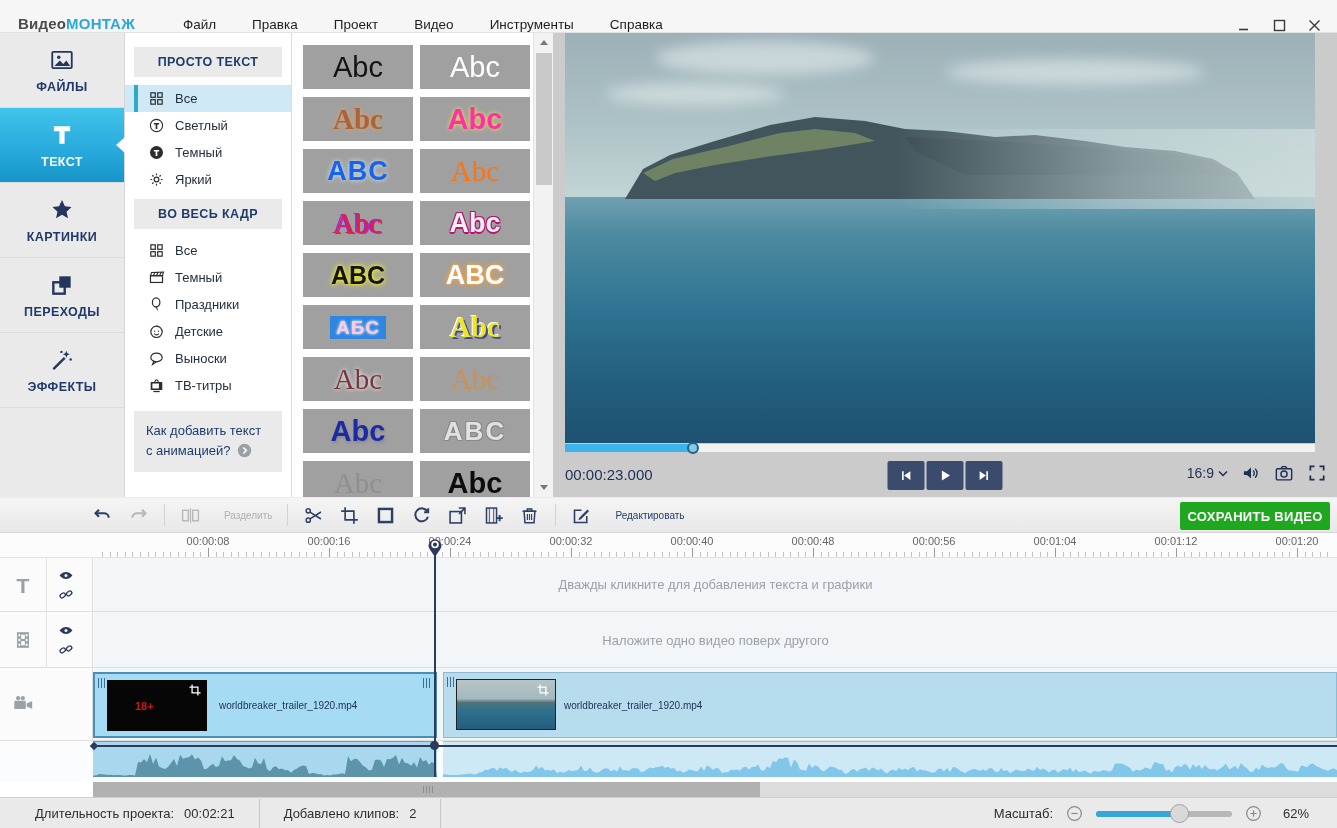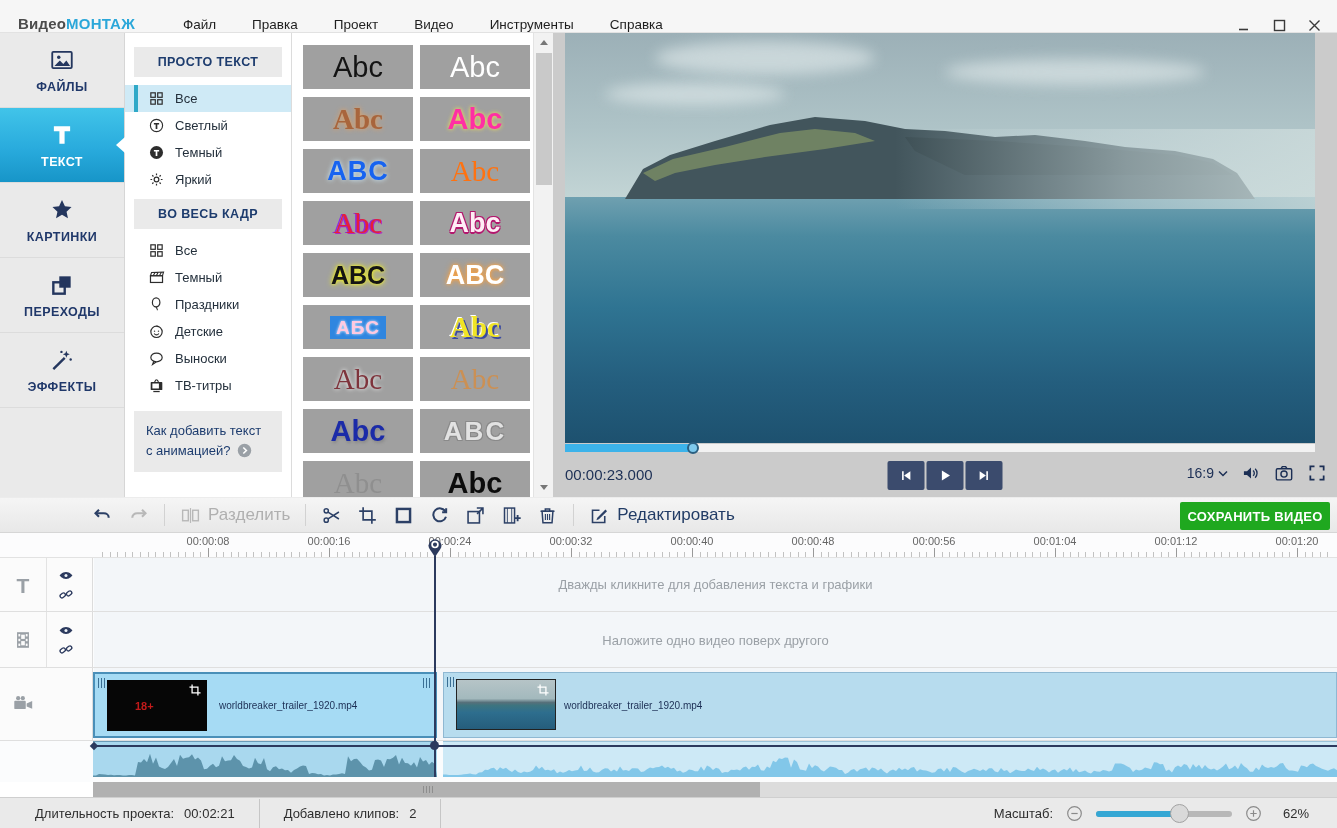--- a/index.html
+++ b/index.html
@@ -86,21 +86,21 @@
   #pv-right { position:absolute; right:10px; top:9px; display:flex; align-items:center; gap:13px; color:#1c2f55; }
   #aspect { font-size:14px; display:flex; align-items:center; gap:4px; cursor:pointer; }
   .pv-icon { width:20px; height:20px; cursor:pointer; }
 
   
   #toolbar { position:absolute; left:0; top:497px; width:1337px; height:36px; background:linear-gradient(180deg,#f5f5f5,#e8e8e8); border-top:1px solid #ececec; border-bottom:1px solid #d6d6d6; display:flex; align-items:center; padding-left:92px; gap:15px; }
   .tbicon { width:21px; height:21px; color:#2c4066; cursor:pointer; flex:0 0 21px; }
   .tbicon.disabled { color:#b8b8b8; cursor:default; }
   .tbsep { width:1px; height:22px; background:#d2d2d2; flex:0 0 1px; }
   .tblabelgrp { display:flex; align-items:center; gap:7px; cursor:pointer; }
-  .tblabelgrp span { font-size:17px; }
+  .tblabelgrp span { font-size:10px;margin-left:16px; }
   #split-group span { color:#b0b0b0; }
   #split-group .tbicon { color:#b8b8b8; }
   #edit-group span { color:#223c66; }
   #save-btn { position:absolute; right:7px; top:4px; width:150px; height:28px; background:#1fa81f; border:none; border-radius:2px; color:#fff; font-weight:700; font-size:13px; font-family:inherit; letter-spacing:.3px; cursor:pointer; }
 
   
   #timeline { position:absolute; left:0; top:533px; width:1337px; height:264px; background:#fbfcfd; }
   #ruler { position:absolute; left:0; top:0; width:1337px; height:25px; background:#fcfcfd; border-bottom:1px solid #e2e2e2; }
   .ruler-label { position:absolute; top:2px; transform:translateX(-50%); font-size:11px; color:#666; }
   .tick { position:absolute; bottom:0; width:1px; background:#bdbdbd; }

